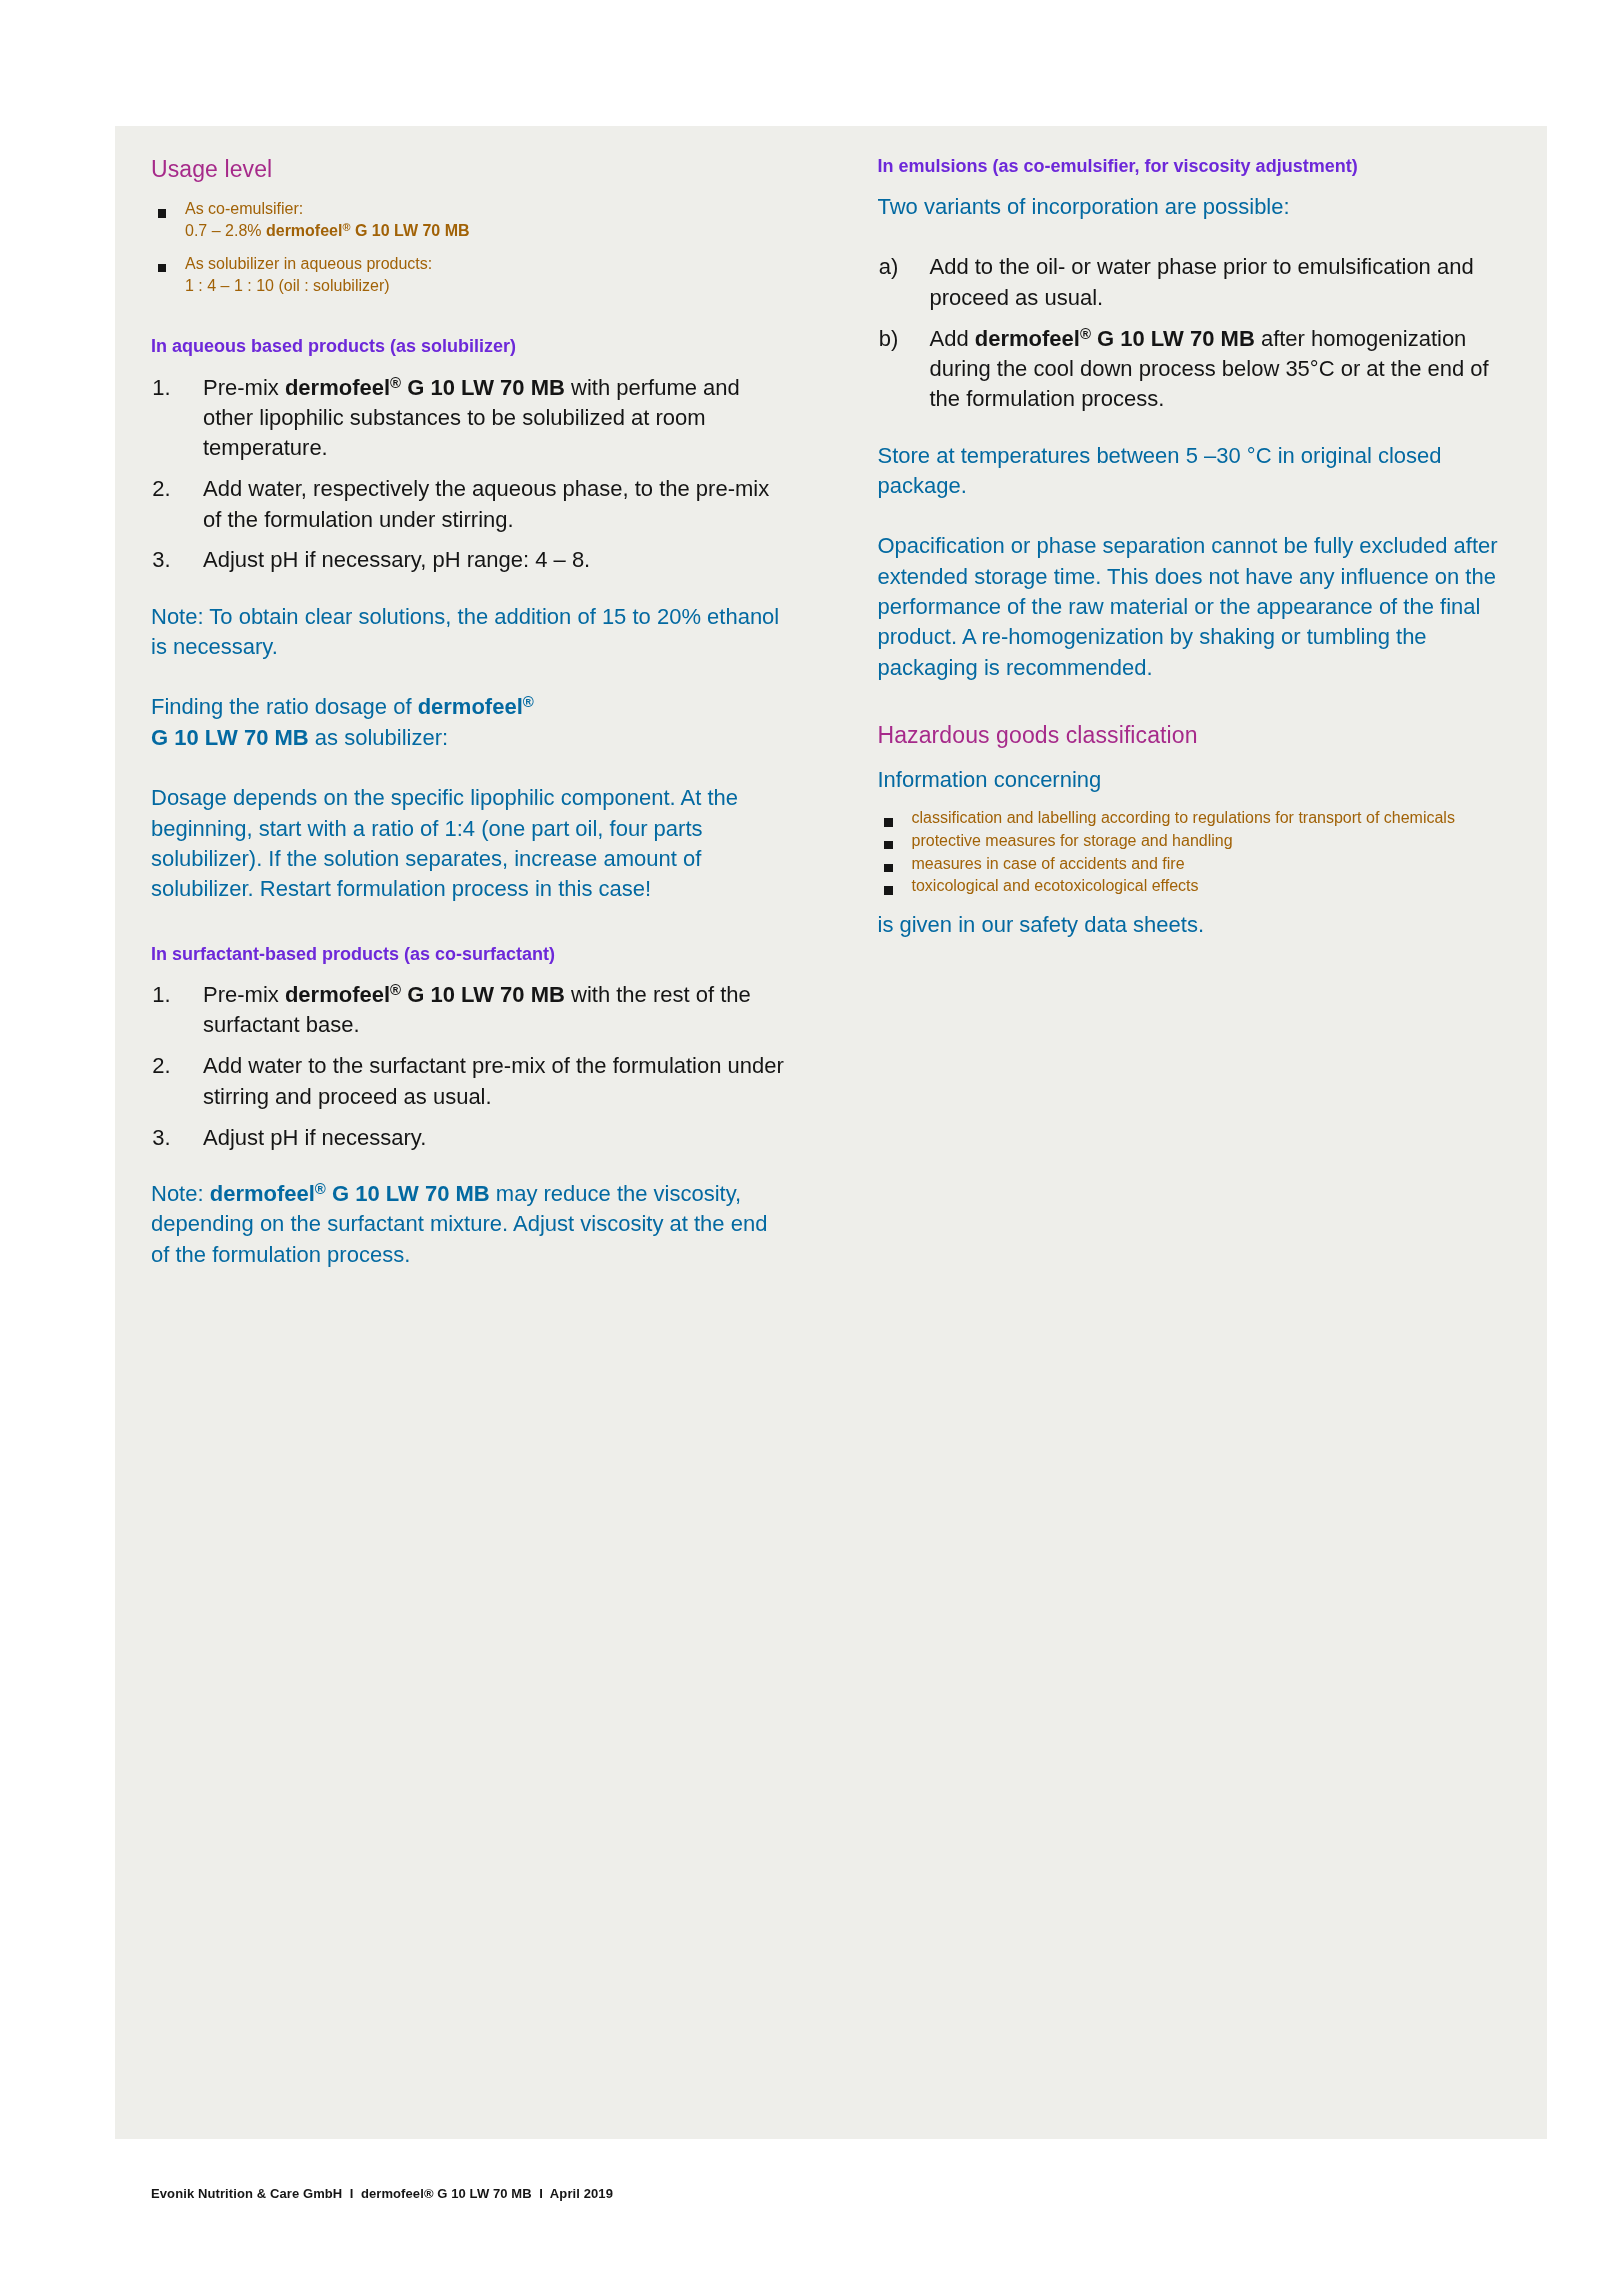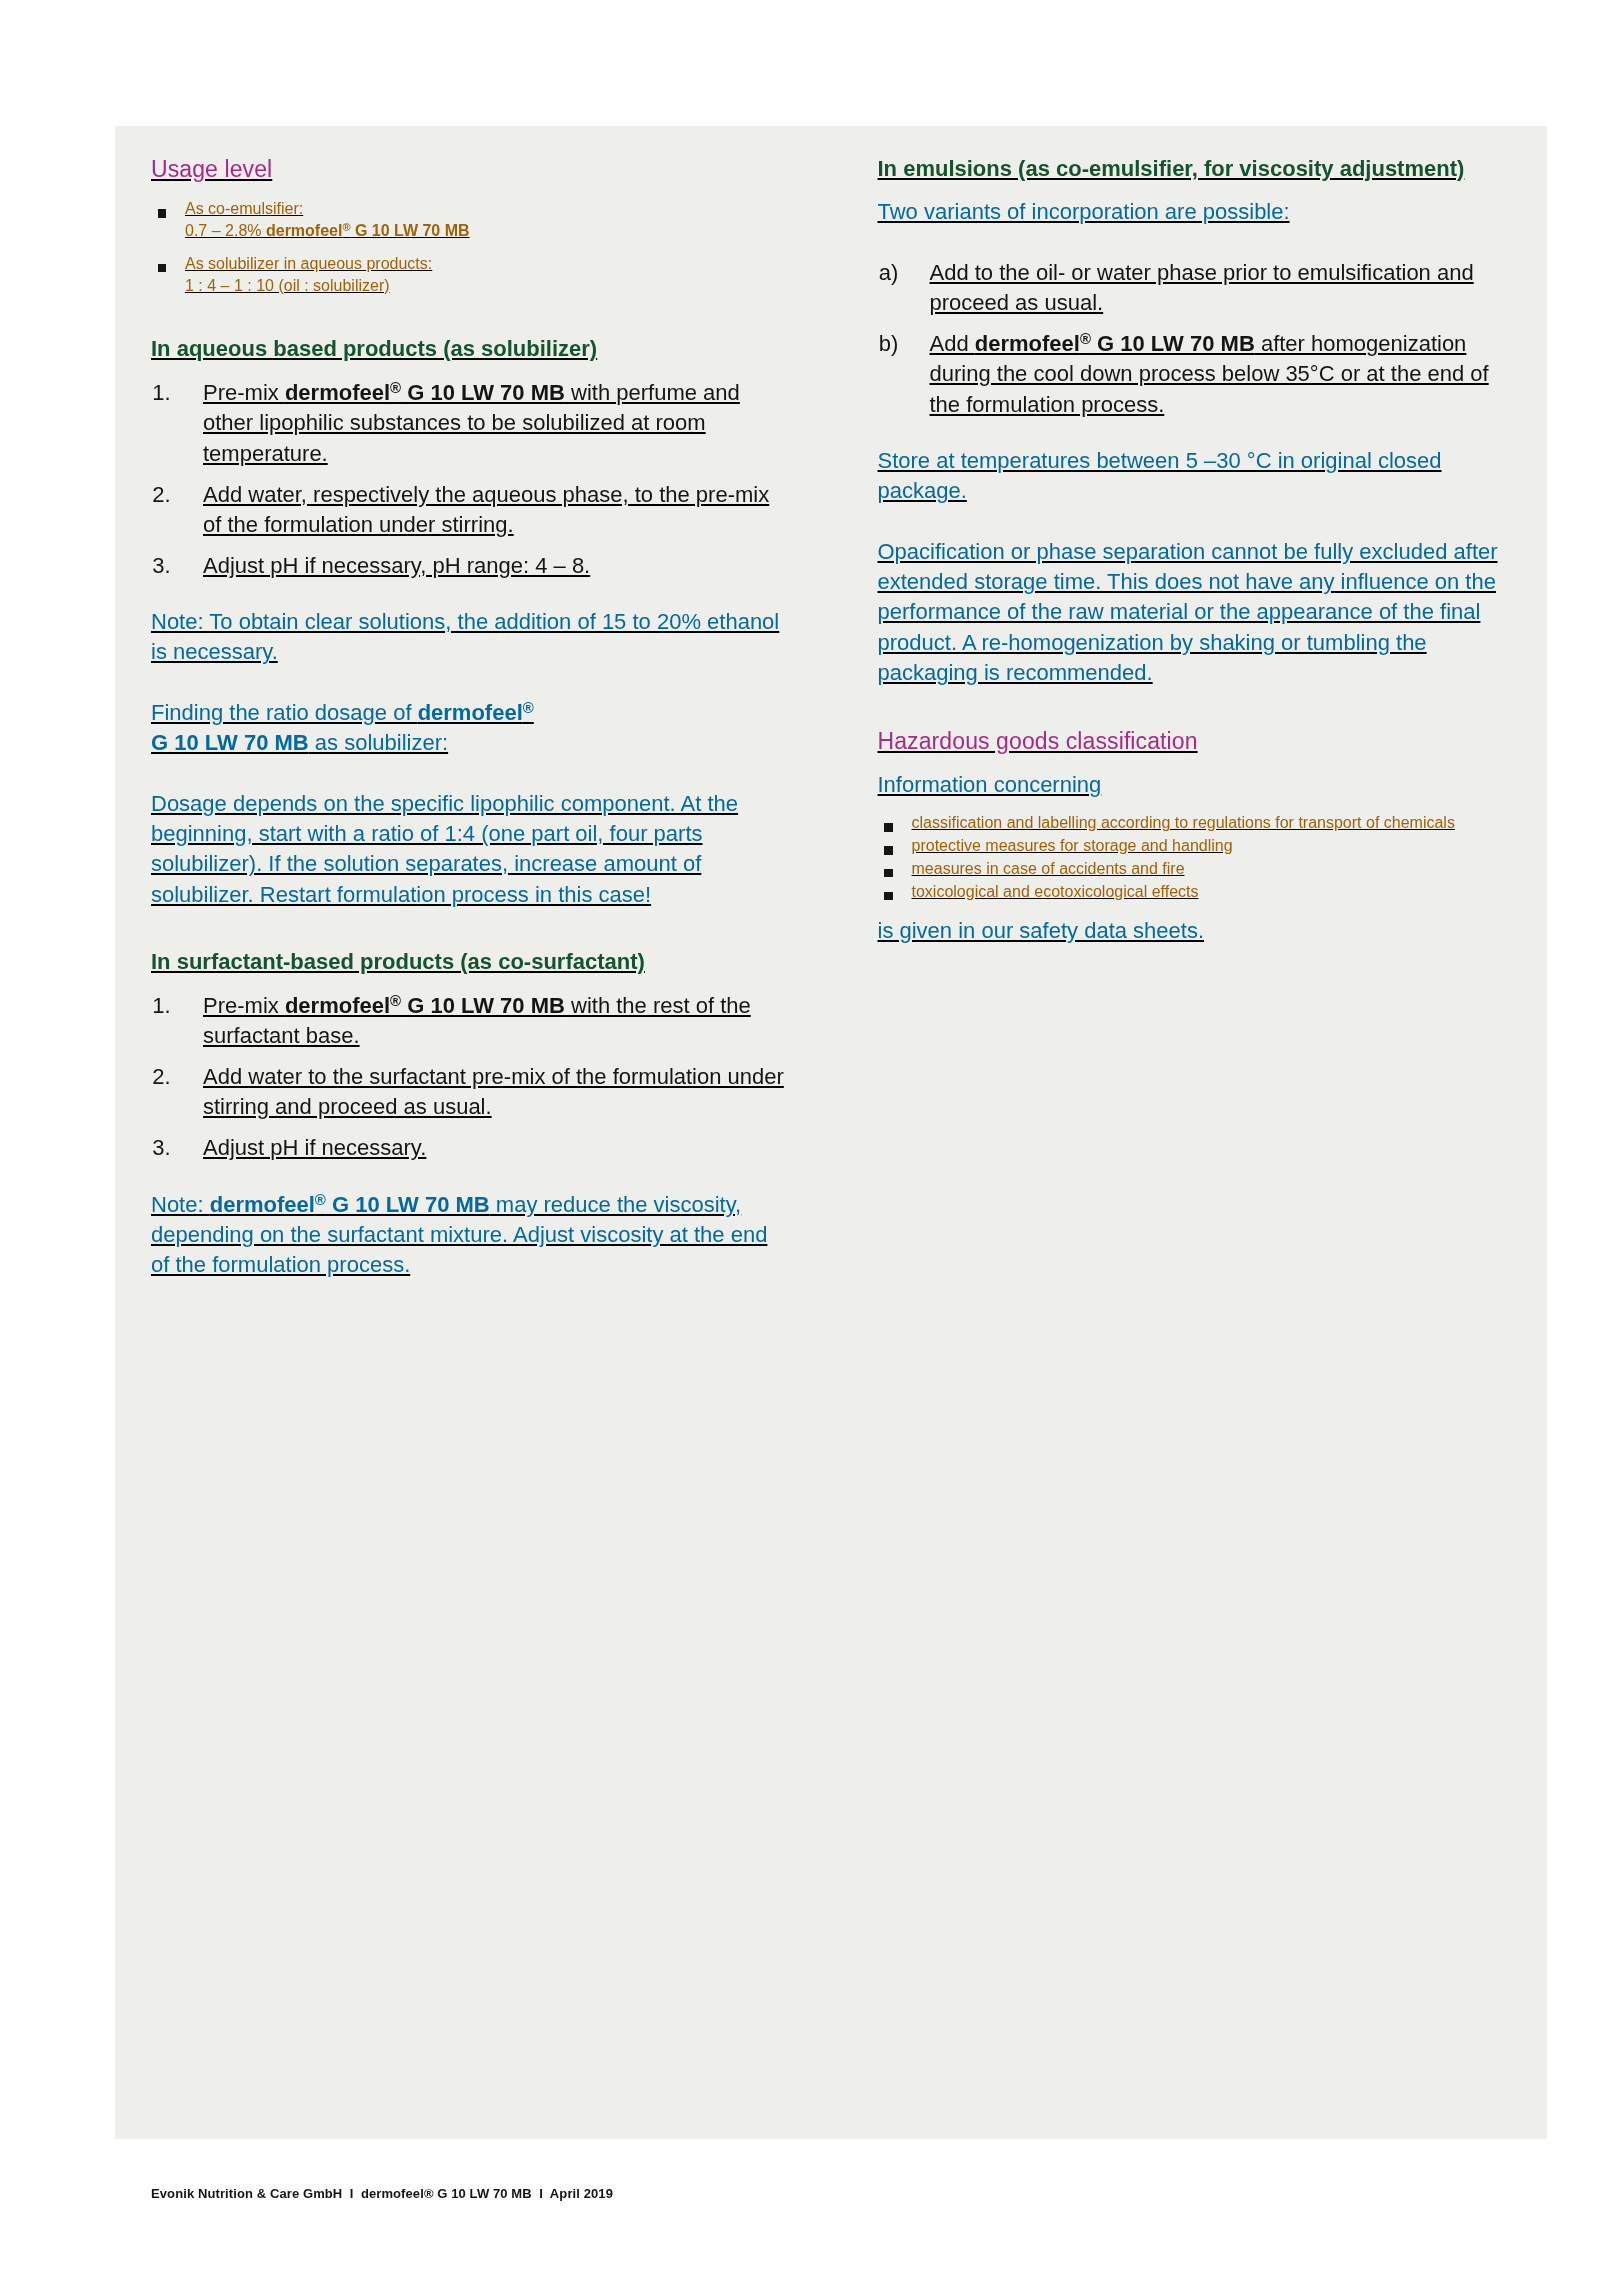--- a/index.html
+++ b/index.html
@@ -26,38 +26,37 @@
   }
 
   
   #columns {
     position: absolute;
     left: 36px;
     top: 27.5px;
     width: 1361px;
     display: flex;
     gap: 92px;
-    text-decoration: underline;
   }
   .column {
     width: 635px;
   }
 
   
   .section-heading {
     color: #a62a8a;
     font-size: 23px;
     line-height: 1.32;
     font-weight: 400;
     margin: 0 0 14.4px 0;
     letter-spacing: 0.1px;
   }
   .sub-heading {
-    color: #14532d;
-    font-size: 22px;
+    color: #6d28d9;
+    font-size: 18px;
     line-height: 1.34;
     font-weight: 700;
     margin: 0 0 14.4px 0;
   }
   p.body-text {
     color: #0369a1;
     font-size: 22px;
     line-height: 1.38;
     font-weight: 400;
     margin: 0 0 19.6px 0;

